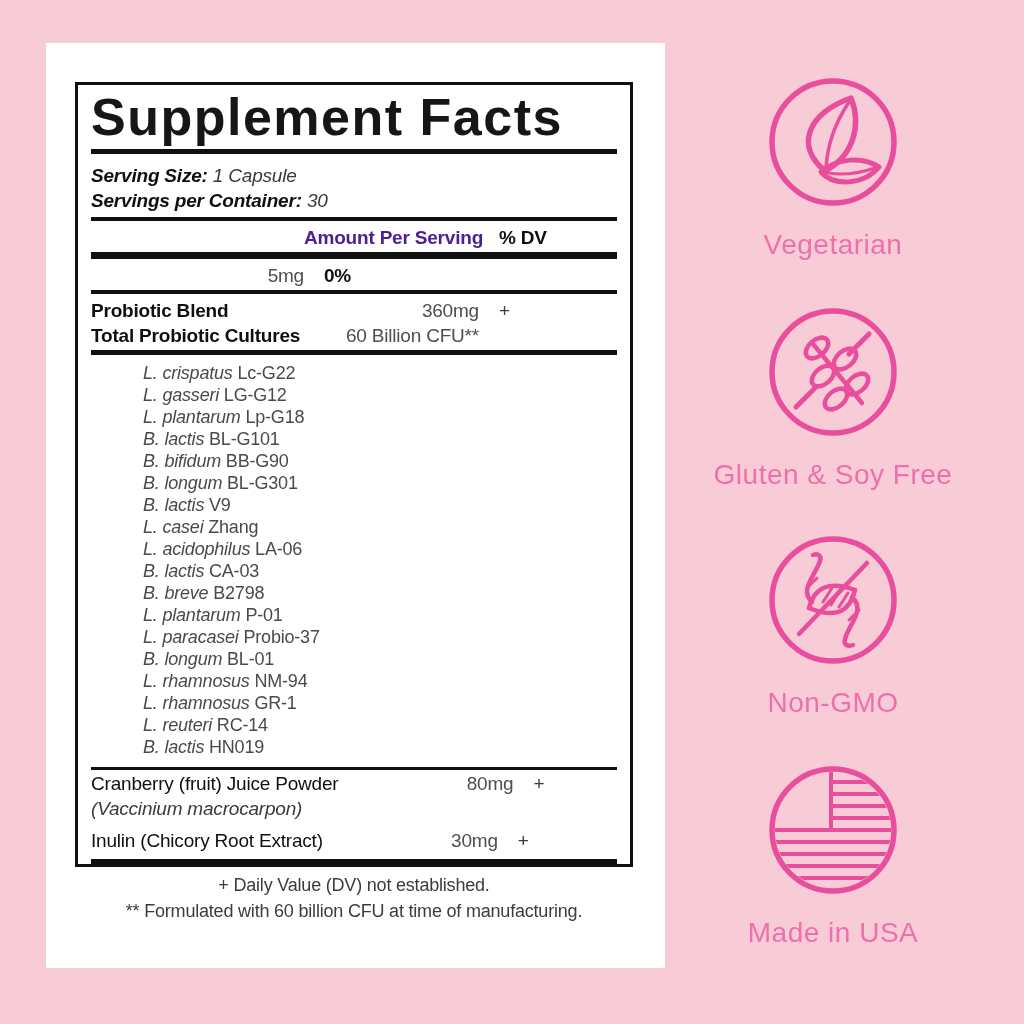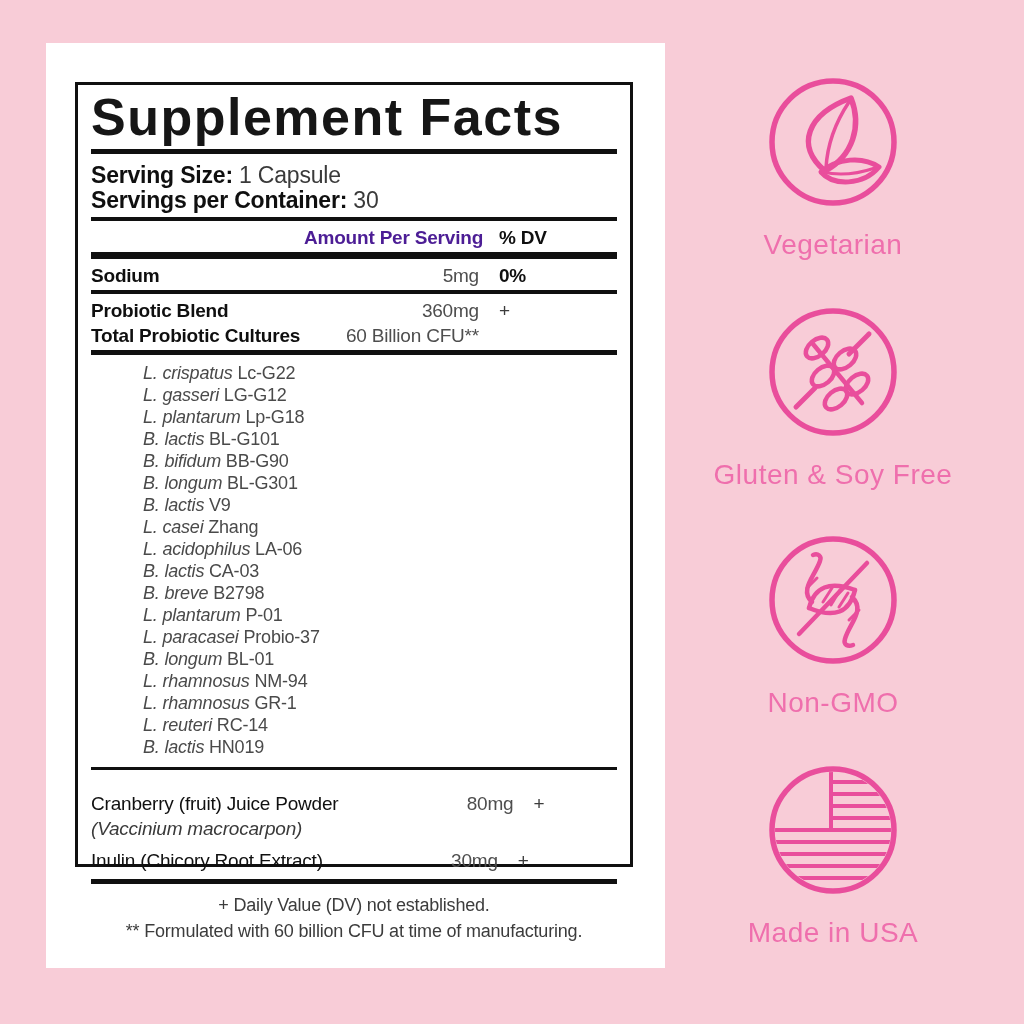--- a/index.html
+++ b/index.html
@@ -21,21 +21,21 @@
     position:absolute; left:29px; top:39px; width:558px; height:785px;
     border:3px solid var(--ink); background:#fff;
     padding:8px 13px 0 13px; letter-spacing:-0.2px; color:var(--ink);
   }
   .sf-title{
     font-size:52px; font-weight:bold; letter-spacing:1.5px; line-height:48px;
     white-space:nowrap; color:#161616;
   }
   .rule{background:var(--ink);}
   .r3{height:3px}.r4{height:4px}.r5{height:5px}.r7{height:7px}
-  .serv{font-size:23px; line-height:25px; color:#3a3a3a;}
+  .serv{font-size:19px; line-height:25px; color:#3a3a3a;font-style:italic;}
   .serv b{color:#0f0f0f;}
   .grid{display:grid; grid-template-columns:1fr 175px 138px; align-items:baseline;}
   .grid .name{font-size:19px; line-height:25px; white-space:nowrap; overflow:visible;}
   .grid .bold{font-weight:bold; color:#0f0f0f;}
   .grid .amt{font-size:19px; line-height:25px; text-align:right; color:#4e4e4e; white-space:nowrap;}
   .grid .amt.bold{color:#4c1d95;text-align:right;}
   .grid .dv{font-size:19px; line-height:25px; text-align:left; padding-left:20px; color:#3c3c3c;}
   .grid .dv.bold{font-weight:bold; color:#0f0f0f;}
   .plus{font-weight:normal;}
   .strains{margin:7px 0 0 16px;}
@@ -77,21 +77,20 @@
 
     <div class="grid" style="margin-top:4px">
       <span class="name"></span>
       <span class="amt bold" style="font-weight:bold">Amount Per Serving</span>
       <span class="dv bold">% DV</span>
     </div>
 
     <div class="rule r7" style="margin-top:2px"></div>
 
     <div class="grid" style="margin-top:4px">
-      <span class="name bold">Sodium</span>
       <span class="amt">5mg</span>
       <span class="dv bold">0%</span>
     </div>
 
     <div class="rule r4" style="margin-top:2px"></div>
 
     <div class="grid" style="margin-top:4px">
       <span class="name bold">Probiotic Blend</span>
       <span class="amt">360mg</span>
       <span class="dv plus">+</span>
@@ -120,21 +119,21 @@
         <div class="strain"><span class="sp">L. paracasei</span><span> Probio-37</span></div>
         <div class="strain"><span class="sp">B. longum</span><span> BL-01</span></div>
         <div class="strain"><span class="sp">L. rhamnosus</span><span> NM-94</span></div>
         <div class="strain"><span class="sp">L. rhamnosus</span><span> GR-1</span></div>
         <div class="strain"><span class="sp">L. reuteri</span><span> RC-14</span></div>
         <div class="strain"><span class="sp">B. lactis</span><span> HN019</span></div>
       </div>
 
     <div class="rule r3" style="margin-top:9px"></div>
 
-    <div class="grid" style="margin-top:21px">
+    <div class="grid" style="margin-top:1px">
       <span class="name">Cranberry (fruit) Juice Powder</span>
       <span class="amt">80mg</span>
       <span class="dv plus">+</span>
     </div>
     <div class="sub latin">(Vaccinium macrocarpon)</div>
 
     <div class="grid" style="margin-top:6px">
       <span class="name">Inulin (Chicory Root Extract)</span>
       <span class="amt">30mg</span>
       <span class="dv plus">+</span>

